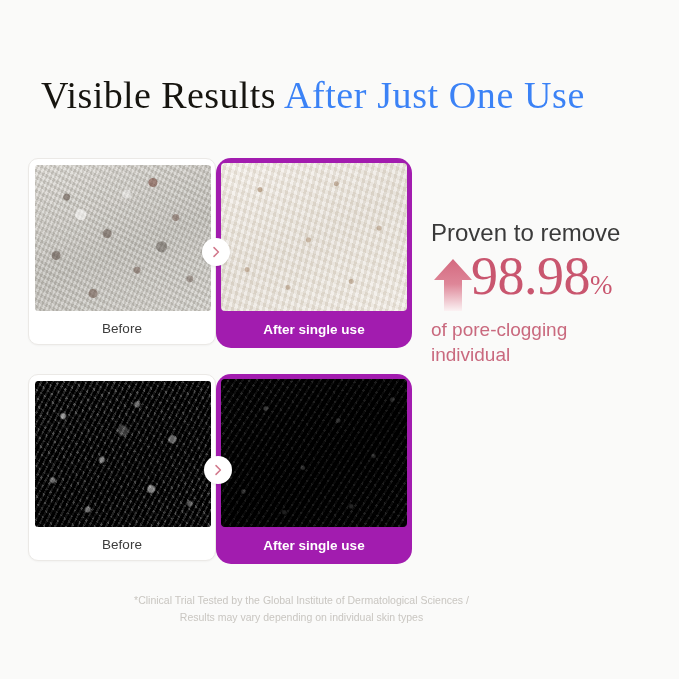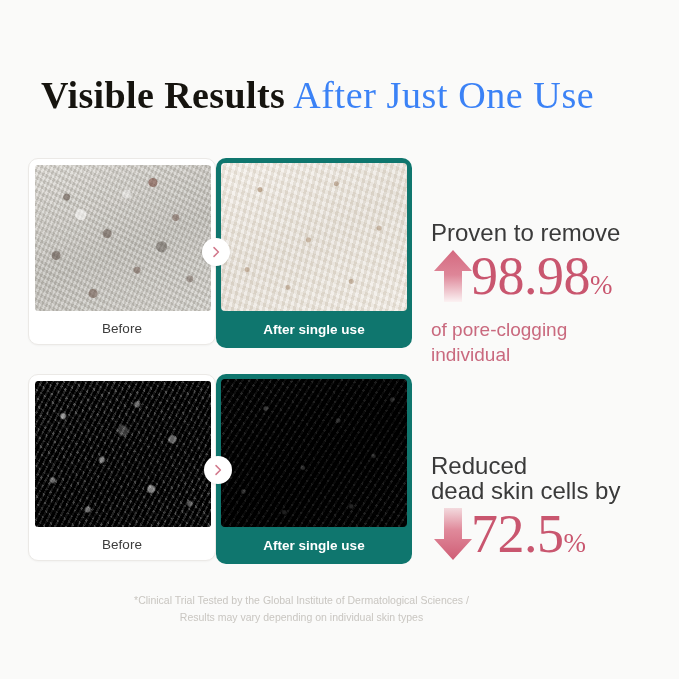--- a/index.html
+++ b/index.html
@@ -30,21 +30,21 @@
     width: 610px;
     height: 48px;
     font-family: "Liberation Serif", "DejaVu Serif", serif;
     font-size: 38px;
     line-height: 46px;
     color: #16140f;
     white-space: nowrap;
     letter-spacing: 0.2px;
   }
   .headline .hl-bold {
-    font-weight: 700;
+    font-weight: 400;
     letter-spacing: 0.4px;
     text-align: right;
   }
   .headline .hl-light {
     font-weight: 400;
     color: #3b82f6;
     letter-spacing: 0.6px;
     margin-top: 33px;
   }
 
@@ -89,22 +89,22 @@
     align-items: center;
     justify-content: center;
     font-size: 13.5px;
     color: #3c3c3c;
     font-family: "Liberation Sans", sans-serif;
   }
 
   
   .card-after {
     position: absolute;
-    background: #0f766e;
-    border-radius: 10px;
+    background: #a21caf;
+    border-radius: 15px;
     box-sizing: border-box;
     overflow: hidden;
   }
   .row-1 .card-after { left: 216px; top: 0px; width: 196px; height: 190px; }
   .row-2 .card-after { left: 216px; top: 0px; width: 196px; height: 190px; }
 
   .card-after .thumb {
     position: absolute;
     left: 5px;
     top: 5px;
@@ -231,21 +231,21 @@
     line-height: 25px;
     color: #3a3a3a;
     font-family: "Liberation Sans", sans-serif;
     font-weight: 400;
     white-space: pre-line;
     margin-top: 44px;
   }
 
   .stat-figure {
     display: flex;
-    align-items: flex-start;
+    align-items: flex-end;
     margin-top: 2px;
   }
   .arrow-wrap {
     width: 44px;
     height: 58px;
     flex: 0 0 44px;
     position: relative;
   }
   .arrow-wrap svg { display: block; }
 
@@ -356,38 +356,17 @@
     </div>
 
     <div class="card-after">
       <div class="thumb">
         <div class="tex tex-dark-after"></div>
       </div>
       <div class="caption">After single use</div>
     </div>
   </div>
 
-  <div class="stat stat-2">
-    <div class="stat-lead">Reduced
-dead skin cells by</div>
-    <div class="stat-figure">
-      <div class="arrow-wrap">
-        <svg width="44" height="58" viewBox="0 0 44 58" aria-hidden="true">
-          <defs>
-            <linearGradient id="gradDown" x1="0" y1="0" x2="0" y2="1">
-              <stop offset="0%" stop-color="#f3dade"></stop>
-              <stop offset="42%" stop-color="#e08a9b"></stop>
-              <stop offset="100%" stop-color="#cf5d75"></stop>
-            </linearGradient>
-          </defs>
-          <path d="M22 55 L41 34 L31 34 L31 3 L13 3 L13 34 L3 34 Z" fill="url(#gradDown)"></path>
-        </svg>
-      </div>
-      <div class="stat-number">
-        <span>72.5</span><span class="pct">%</span>
-      </div>
-    </div>
-  </div>
 
   <div class="footnote">*Clinical Trial Tested by the Global Institute of Dermatological Sciences /
 Results may vary depending on individual skin types</div>
 
 </div>
 
 </body></html>

